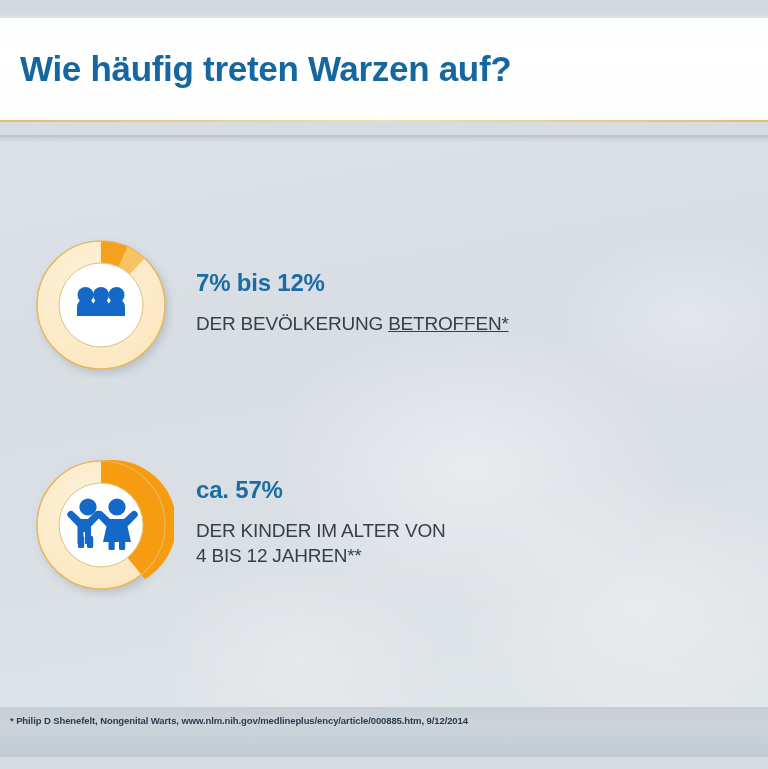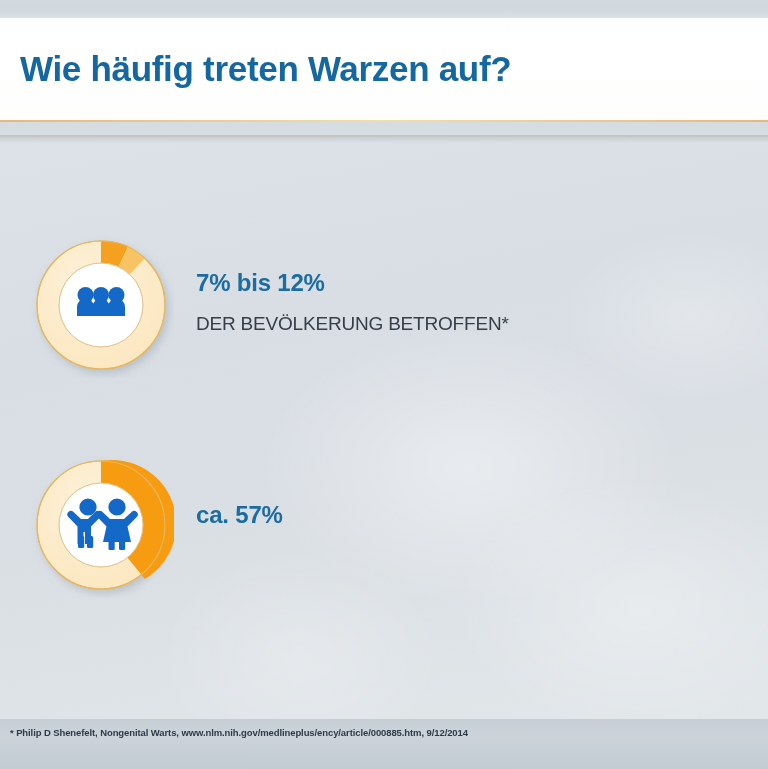--- a/index.html
+++ b/index.html
@@ -98,21 +98,21 @@
     position: absolute;
     top: 137px; left: 0;
     width: 768px;
     height: 6px;
     background: linear-gradient(180deg, rgba(180,192,200,.55) 0%, rgba(216,224,230,0) 100%);
   }
 
   
   .footer-strip {
     position: absolute;
-    bottom: 0; left: 0;
+    bottom: 12px; left: 0;
     width: 768px;
     height: 50px;
     background: linear-gradient(180deg, #c6ced6 0%, #ccd4da 35%, #c3cbd3 100%);
     padding-top: 6px;
     box-sizing: border-box;
   }
   .footnote {
     font-size: 9.5px;
     color: #2b3b4a;
     font-weight: bold;
@@ -152,21 +152,21 @@
     line-height: 1;
   }
   .stat-desc {
     font-size: 19px;
     color: #343f48;
     line-height: 25px;
     letter-spacing: -0.2px;
     white-space: nowrap;
   }
   .stat-desc .b { font-weight: normal; }
-  .stat-desc .n { font-weight: normal; }
+  .stat-desc .n { font-weight: normal; text-decoration: underline; }
 </style>
 </head>
 <body>
 
 <div class="infographic">
 
   <div class="top-strip"></div>
 
   <div class="header-band">
     <div class="header-title">Wie häufig treten Warzen auf?</div>
@@ -274,20 +274,24 @@
                    L 108.7 65.1 a 3.6 3.6 0 0 0 -5.1 -5.1
                    L 96 67 Z"></path>
           <rect x="80.5" y="88" width="6.2" height="10" rx="1.6"></rect>
           <rect x="91" y="88" width="6.2" height="10" rx="1.6"></rect>
         </g>
       </svg>
     </div>
 
     <div class="stat-text">
       <div class="stat-value">ca. 57%</div>
+      <div class="stat-desc">
+        <div class="b">DER KINDER IM ALTER VON</div>
+        <div class="b">4 BIS 12 JAHREN**</div>
+      </div>
     </div>
   </div>
 
   <div class="footer-strip">
     <div class="footnote">* Philip D Shenefelt, Nongenital Warts, www.nlm.nih.gov/medlineplus/ency/article/000885.htm, 9/12/2014</div>
   </div>
 
 </div>
 
 </body></html>

